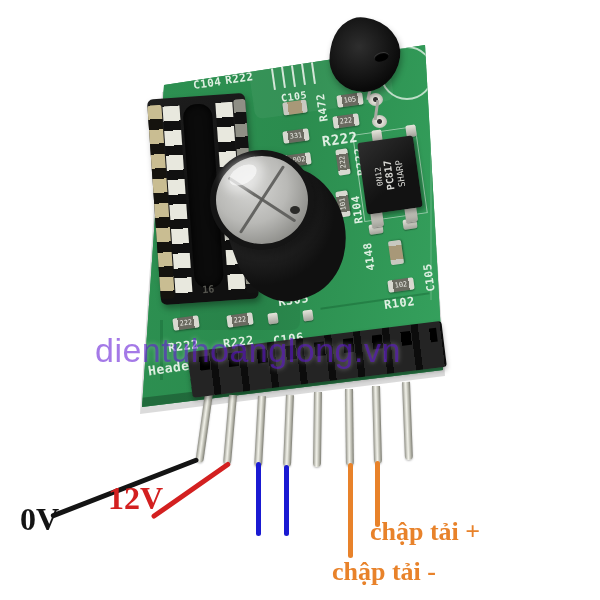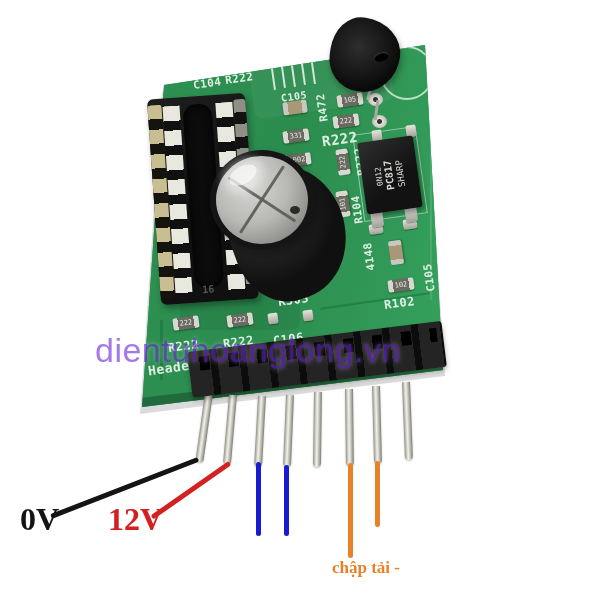--- a/index.html
+++ b/index.html
@@ -182,16 +182,17 @@
   <div style="left: 95px; top: 331px; z-index: 50; font-size: 34px; font-weight: normal; letter-spacing: 0.5px; opacity: 0.62; text-shadow: rgba(255, 255, 255, 0.6) 0px 0px 5px; white-space: nowrap; color: #6d28d9;">dientuhoanglong.vn</div>
 
   <div class="aline" style="left: 51px; top: 514px; width: 158px; height: 5px; transform: rotate(-21.2deg); background-color: rgb(20, 20, 20);"></div>
   <div class="aline" style="left: 152px; top: 515px; width: 95px; height: 5px; transform: rotate(-35deg); background-color: rgb(211, 32, 32);"></div>
   <div class="aline" style="left: 256px; top: 462px; width: 5px; height: 74px; background-color: rgb(26, 26, 210);"></div>
   <div class="aline" style="left: 284px; top: 465px; width: 5px; height: 71px; background-color: rgb(26, 26, 210);"></div>
   <div class="aline" style="left: 348px; top: 463px; width: 5px; height: 95px; background-color: rgb(232, 130, 42);"></div>
   <div class="aline" style="left: 375px; top: 461px; width: 5px; height: 66px; background-color: rgb(232, 130, 42);"></div>
 
   <div class="lbl" style="left: 20px; top: 503px; font-size: 32px; color: rgb(20, 20, 20);">0V</div>
-  <div class="lbl" style="left: 108px; top: 503px; font-size: 32px; color: rgb(211, 32, 32);">12V</div>
-  <div class="lbl" style="left: 332px; top: 559px; font-size: 17px; color: rgb(232, 130, 42);">chập tải -</div>
+  <div class="lbl" style="left: 108px; top: 482px; font-size: 32px; color: rgb(211, 32, 32);">12V</div>
+  <div class="lbl" style="left: 370px; top: 519px; font-size: 26px; color: rgb(232, 130, 42);">chập tải +</div>
+  <div class="lbl" style="left: 332px; top: 559px; font-size: 26px; color: rgb(232, 130, 42);">chập tải -</div>
 
 </div>
 
 </body></html>

